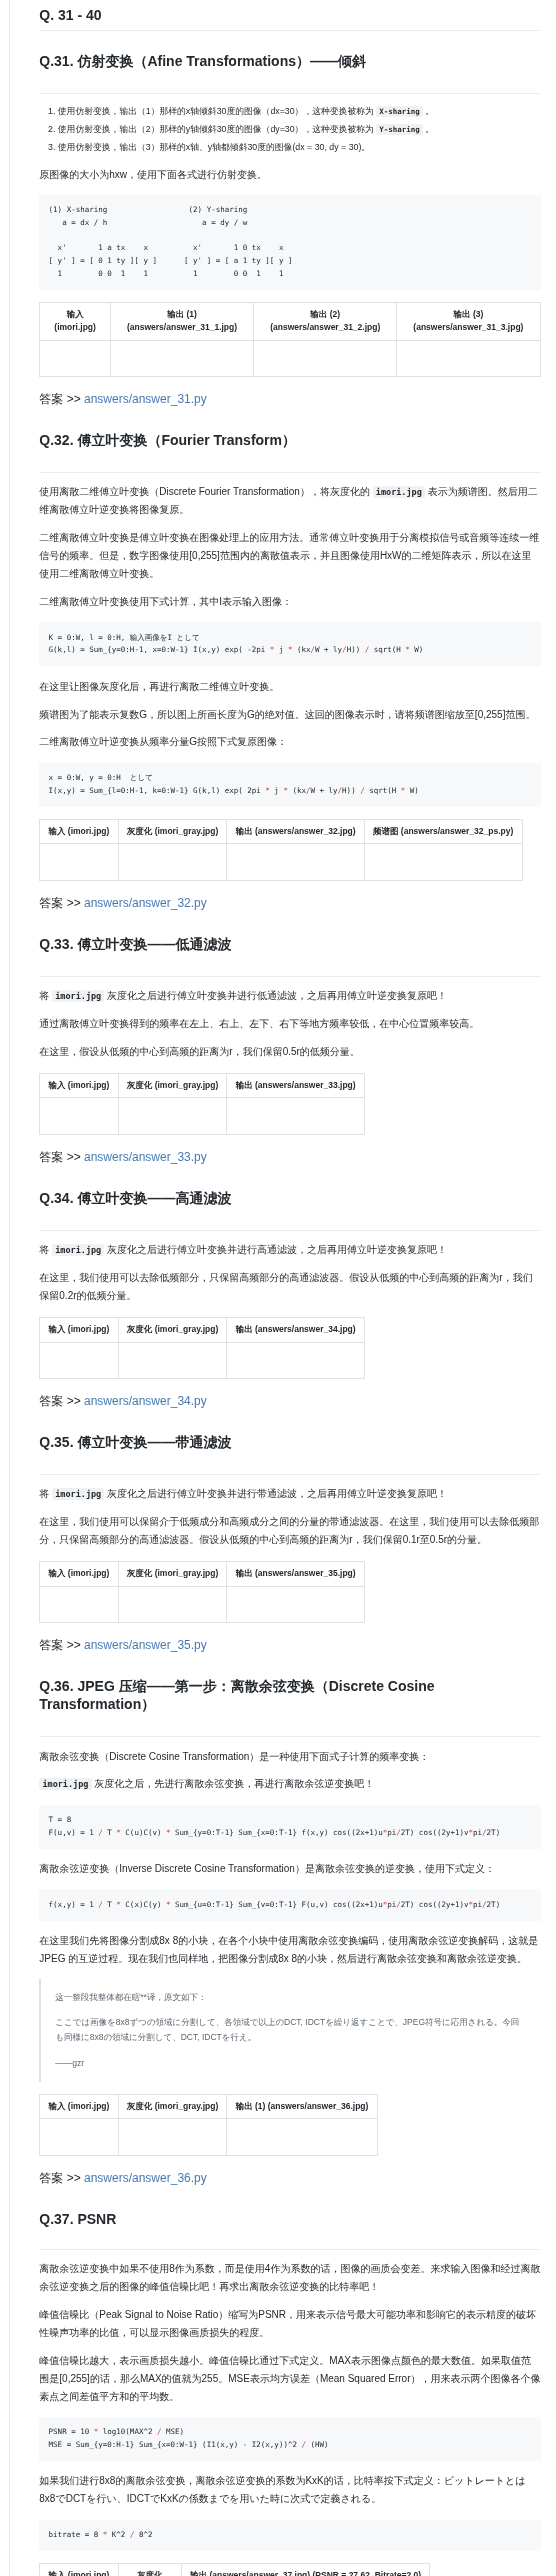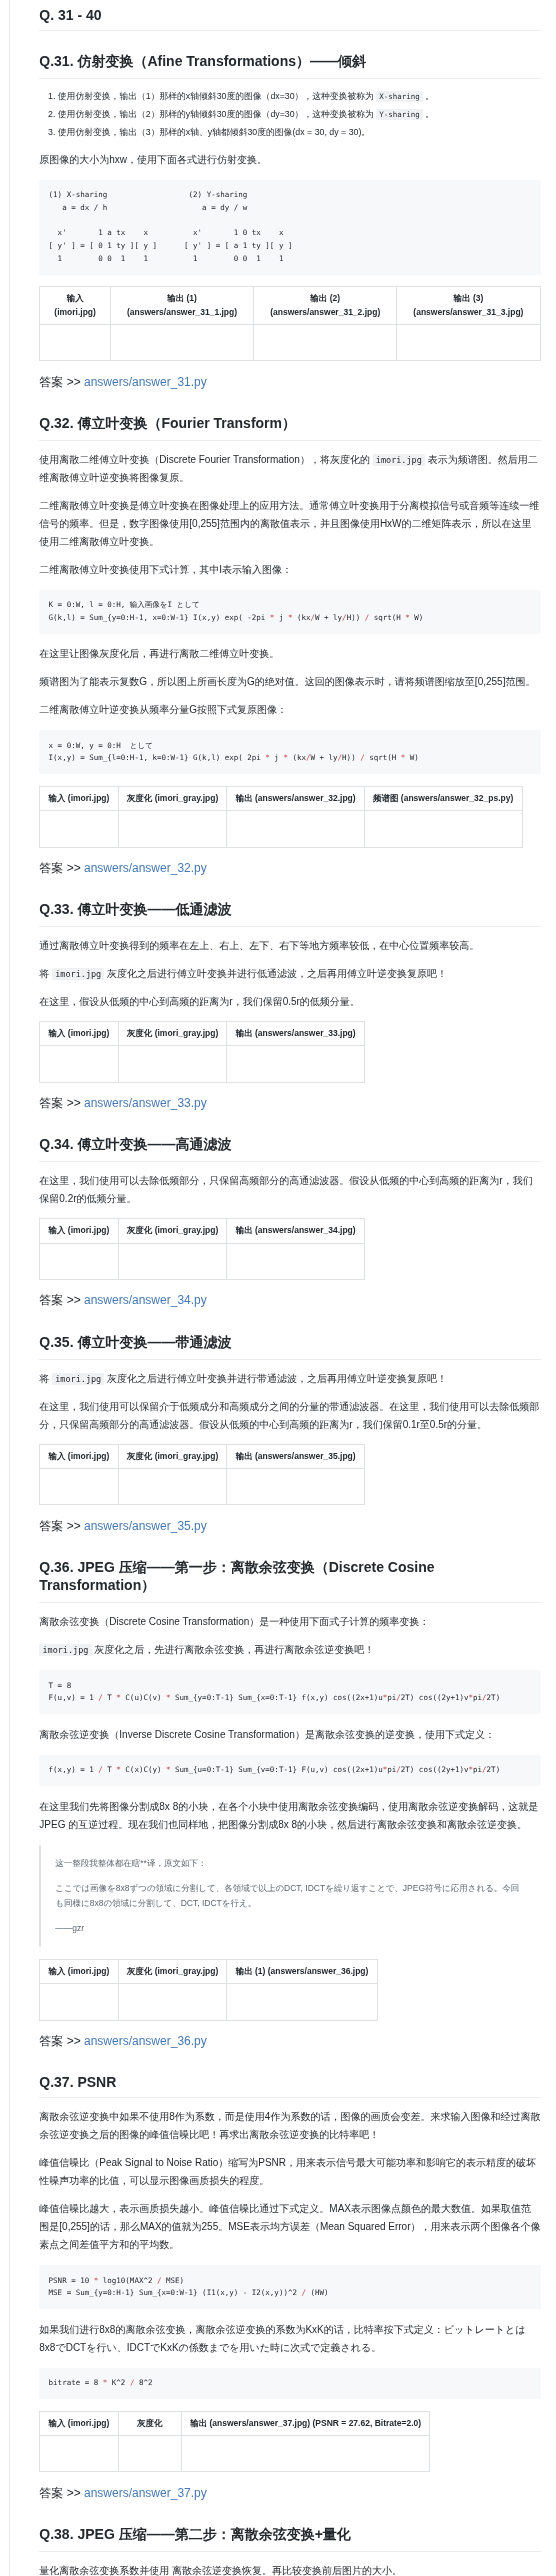--- a/index.html
+++ b/index.html
@@ -14,36 +14,36 @@
     border-left:0.5px solid #e7e9ec;
     border-bottom:0.5px solid #e7e9ec;
     padding:5.2px 15.5px 28px 29px;
   }
   h1.page-title{
     font-size:14px;font-weight:700;margin:2.1px 0 13.4px 0;
     padding-bottom:7.2px;border-bottom:0.5px solid #eaecef;
   }
   h2{
     font-size:14px;font-weight:700;margin:21.6px 0 10.3px 0;
-    padding-bottom:7px;border-bottom:0.5px solid #eaecef;
+    padding-bottom:22px;border-bottom:0.5px solid #eaecef;
   }
   p{font-size:10px;line-height:1.8;margin:9.8px 0;}
   ol{font-size:8.8px;line-height:1.75;margin:9.3px 0;padding-left:18.5px;}
   ol li{margin:2.6px 0;}
   code.inline{
     background:#f0f1f3;border-radius:1.5px;padding:1px 3.1px;
-    font-family:"DejaVu Sans Mono","Liberation Mono",monospace;font-size:85%;
+    font-family:"DejaVu Sans Mono","Liberation Mono",monospace;font-size:85%;font-weight:bold;
   }
   pre{
     background:#f6f8fa;border-radius:1.5px;padding:9.3px 9.3px;margin:11.3px 0;
     font-family:"DejaVu Sans Mono","Liberation Mono",monospace;
     font-size:7.5px;line-height:1.7;overflow:hidden;color:#24292e;
   }
   pre .op{color:#c7454f;}
-  table{border-collapse:collapse;margin:1px 0;max-width:100%;font-size:8.5px;}
+  table{border-collapse:collapse;margin:12px 0;max-width:100%;font-size:8.5px;}
   th,td{border:0.5px solid #dfe2e5;padding:5.2px 8.2px;}
   th{font-weight:700;text-align:center;line-height:1.55;}
   td.empty{height:25px;min-width:46px;}
   .answer-line{font-size:12px;margin:10.3px 0;}
   a.link{color:#4679b3;text-decoration:none;cursor:pointer;}
   blockquote{
     border-left:2.1px solid #dfe2e5;margin:11.3px 0;padding:1px 14px;color:#5d6670;
   }
   blockquote p{font-size:8.5px;}
   .flex-spacer{flex:1;}
@@ -116,22 +116,22 @@
                 <td class="empty"></td>
                 <td class="empty"></td>
                 <td class="empty"></td>
               </tr>
             </tbody>
           </table>
           <p class="answer-line"><span>答案 &gt;&gt;</span> <a class="link" href="#">answers/answer_32.py</a></p>
         </section>
         <section>
           <h2>Q.33. 傅立叶变换——低通滤波</h2>
+          <p><span>将 </span><code class="inline">imori.jpg</code><span> 灰度化之后进行傅立叶变换并进行低通滤波，之后再用傅立叶逆变换复原吧！</span></p>
           <p><span>通过离散傅立叶变换得到的频率在左上、右上、左下、右下等地方频率较低，在中心位置频率较高。</span></p>
-          <p><span>将 </span><code class="inline">imori.jpg</code><span> 灰度化之后进行傅立叶变换并进行低通滤波，之后再用傅立叶逆变换复原吧！</span></p>
           <p><span>在这里，假设从低频的中心到高频的距离为r，我们保留0.5r的低频分量。</span></p>
           <table>
             <thead>
               <tr>
                 <th>输入 (imori.jpg)</th>
                 <th>灰度化 (imori_gray.jpg)</th>
                 <th>输出 (answers/answer_33.jpg)</th>
               </tr>
             </thead>
             <tbody>
@@ -139,20 +139,21 @@
                 <td class="empty"></td>
                 <td class="empty"></td>
                 <td class="empty"></td>
               </tr>
             </tbody>
           </table>
           <p class="answer-line"><span>答案 &gt;&gt;</span> <a class="link" href="#">answers/answer_33.py</a></p>
         </section>
         <section>
           <h2>Q.34. 傅立叶变换——高通滤波</h2>
+          <p><span>将 </span><code class="inline">imori.jpg</code><span> 灰度化之后进行傅立叶变换并进行高通滤波，之后再用傅立叶逆变换复原吧！</span></p>
           <p><span>在这里，我们使用可以去除低频部分，只保留高频部分的高通滤波器。假设从低频的中心到高频的距离为r，我们保留0.2r的低频分量。</span></p>
           <table>
             <thead>
               <tr>
                 <th>输入 (imori.jpg)</th>
                 <th>灰度化 (imori_gray.jpg)</th>
                 <th>输出 (answers/answer_34.jpg)</th>
               </tr>
             </thead>
             <tbody>

